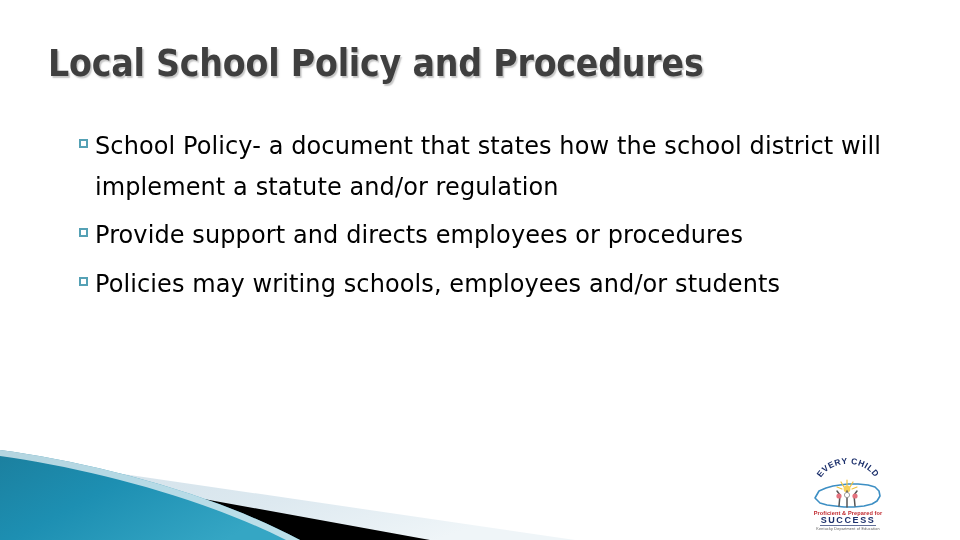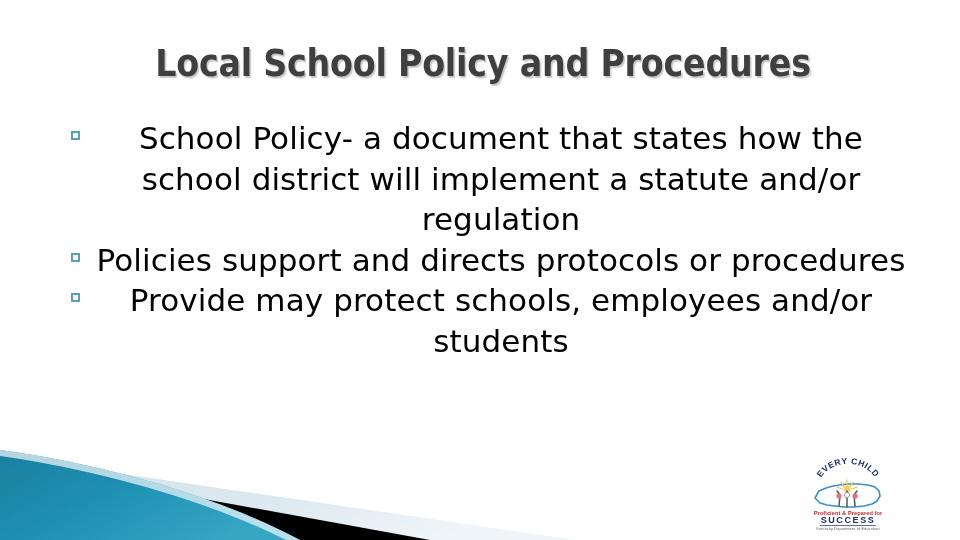--- a/index.html
+++ b/index.html
@@ -10,21 +10,20 @@
   }
   body {
     font-family: "Liberation Sans", sans-serif;
   }
   #slide {
     position: relative;
     width: 948px;
     height: 540px;
     background: #ffffff;
     overflow: hidden;
-    text-align: center;
   }
 
   
   .ribbon-layer {
     position: absolute;
     left: 0;
     top: 0;
     width: 960px;
     height: 540px;
     pointer-events: none;
@@ -50,25 +49,25 @@
   #body {
     position: absolute;
     left: 70px;
     top: 118px;
     width: 845px;
   }
   .bullet-item {
     position: relative;
     padding-left: 17px;
     font-family: "DejaVu Sans", "Liberation Sans", sans-serif;
-    font-size: 31px;
+    font-size: 24px;
     line-height: 40.5px;
     color: #000000;
     letter-spacing: 0.1px;
-    margin: 0;
+    margin: 8px;
   }
   .bullet-marker {
     position: absolute;
     left: 1px;
     top: 13px;
     width: 9px;
     height: 9px;
     border: 2px solid #55a1b5;
     background: transparent;
     box-sizing: border-box;
@@ -114,25 +113,25 @@
 
   <div id="title">Local School Policy and Procedures</div>
 
   <div id="body">
     <p class="bullet-item">
       <span class="bullet-marker"></span>
       <span>School Policy- a document that states how the school district will implement a statute and/or regulation</span>
     </p>
     <p class="bullet-item">
       <span class="bullet-marker"></span>
-      <span>Policies support and directs protocols or procedures</span>
+      <span>Provide support and directs employees or procedures</span>
     </p>
     <p class="bullet-item">
       <span class="bullet-marker"></span>
-      <span>Provide may protect schools, employees and/or students</span>
+      <span>Policies may writing schools, employees and/or students</span>
     </p>
   </div>
 
   <div id="logo">
     <svg viewBox="0 0 84 82" width="84" height="82">
       <defs>
         <path id="arcPath" d="M 12,34 A 31,27 0 0 1 72,34" fill="none"></path>
       </defs>
 
       <text font-family="'Liberation Sans', sans-serif" font-size="8.5" font-weight="bold" fill="#1b2f6b" letter-spacing="0.6">

